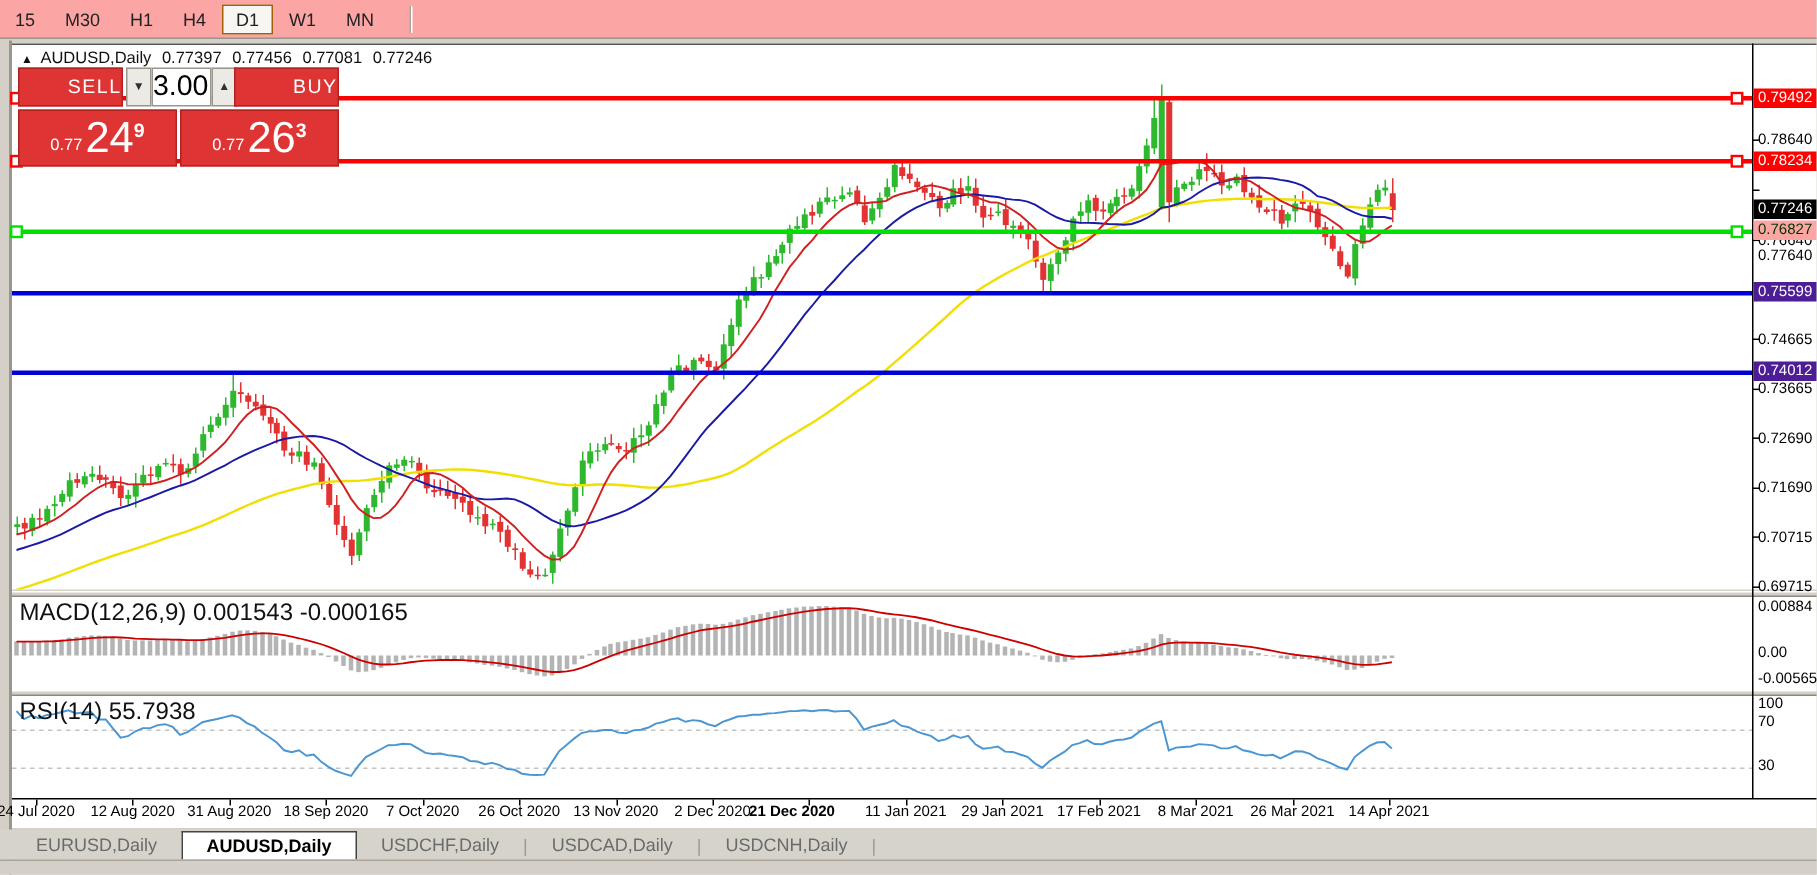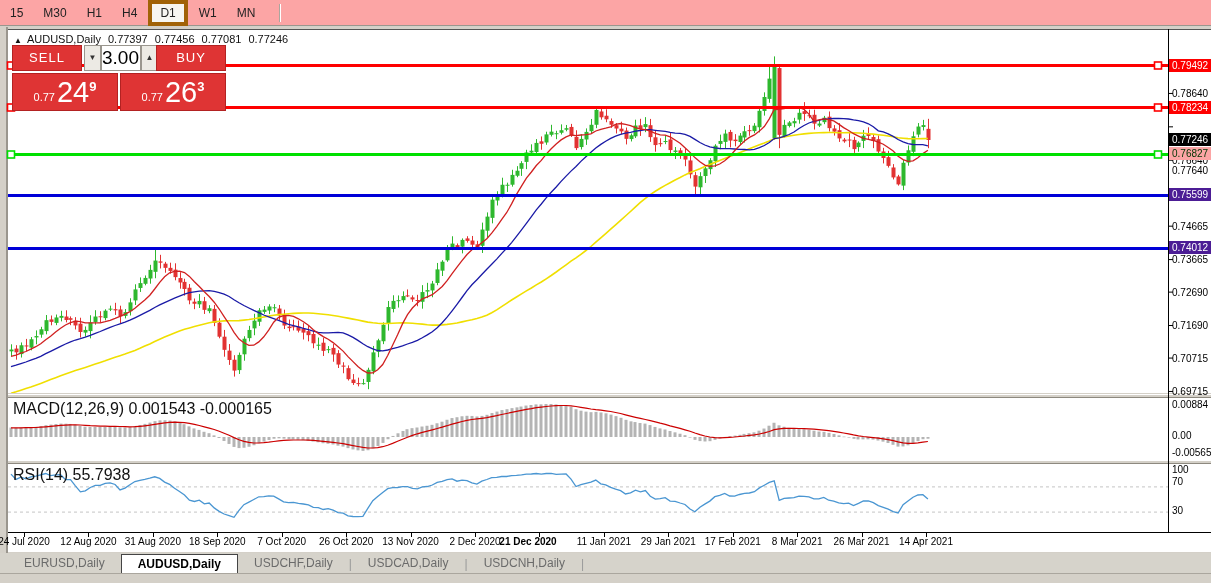--- a/index.html
+++ b/index.html
@@ -4,21 +4,21 @@
 <style>
   * { margin:0; padding:0; box-sizing:border-box; }
   html,body { width:1211px; height:583px; overflow:hidden; background:#d4d0c8;
               font-family:"Liberation Sans", sans-serif; }
   .abs { position:absolute; }
 
   
   #toolbar { position:absolute; left:0; top:0; width:1211px; height:26px;
              background:#fca5a5; border-bottom:1px solid #9a968e; display:flex; align-items:center; }
   .tf { font-size:12px; color:#222; padding:3px 9px; margin:0 1px; }
-  .tf.active { background:#f7f6f2; border:4px solid #a16207; padding:2px 8px; }
+  .tf.active { background:#f7f6f2; border:1px solid #a16207; padding:2px 8px; }
   .tbdiv { width:2px; height:18px; border-left:1px solid #aaa69e; border-right:1px solid #fff; margin-left:14px; }
 
   
   #chartwin { position:absolute; left:6px; top:27px; width:1205px; height:556px;
               border-left:2px solid #9a968e; }
   .plotbg { position:absolute; background:#ffffff; }
   #main-plot  { left:8px; top:29px; width:1203px; height:364px; border-top:1px solid #555; }
   #axis-border{ left:1168px; top:29px; width:1px; height:503px; background:#000; }
   .splitter { position:absolute; left:8px; width:1203px; height:4px; background:#d4d0c8;
               border-top:1px solid #fff; border-bottom:1px solid #8d897f; }
@@ -29,21 +29,21 @@
   #chart-svg { position:absolute; left:0; top:0; width:1211px; height:583px; pointer-events:none; }
 
   
   #chart-header { position:absolute; left:14px; top:33px; font-size:11px; color:#111; }
   #chart-header .tri { font-size:8px; margin-right:5px; }
   #chart-header span { margin-right:4px; }
 
   
   #trade-panel { position:absolute; left:10px; top:45px; width:218px; height:66px; }
   .redbtn { position:absolute; background:#df3434; border:1px solid #b32222; color:#fff;
-            font-size:13px; text-align:center; line-height:24px; letter-spacing:1px; }
+            font-size:13px; text-align:right; line-height:24px; letter-spacing:1px; }
   #sell-btn { left:2px; top:0; width:70px; height:26px; }
   #buy-btn  { left:146px; top:0; width:70px; height:26px; }
   .spinbtn { position:absolute; top:0; width:17px; height:26px; background:#eceae4;
              border:1px solid #9a968e; font-size:8px; color:#333; text-align:center; line-height:24px; }
   #vol-down { left:74px; } #vol-up { left:131px; }
   #vol-box { position:absolute; left:91px; top:0; width:40px; height:26px; background:#fff;
              border:1px solid #9a968e; font-size:19px; color:#000; text-align:right; line-height:24px; padding-right:6px; }
   .bigprice { position:absolute; top:28px; width:106px; height:38px; background:#df3434;
               border:1px solid #b32222; color:#fff; display:flex; align-items:center; justify-content:center; }
   #sell-big { left:2px; } #buy-big { left:110px; }

